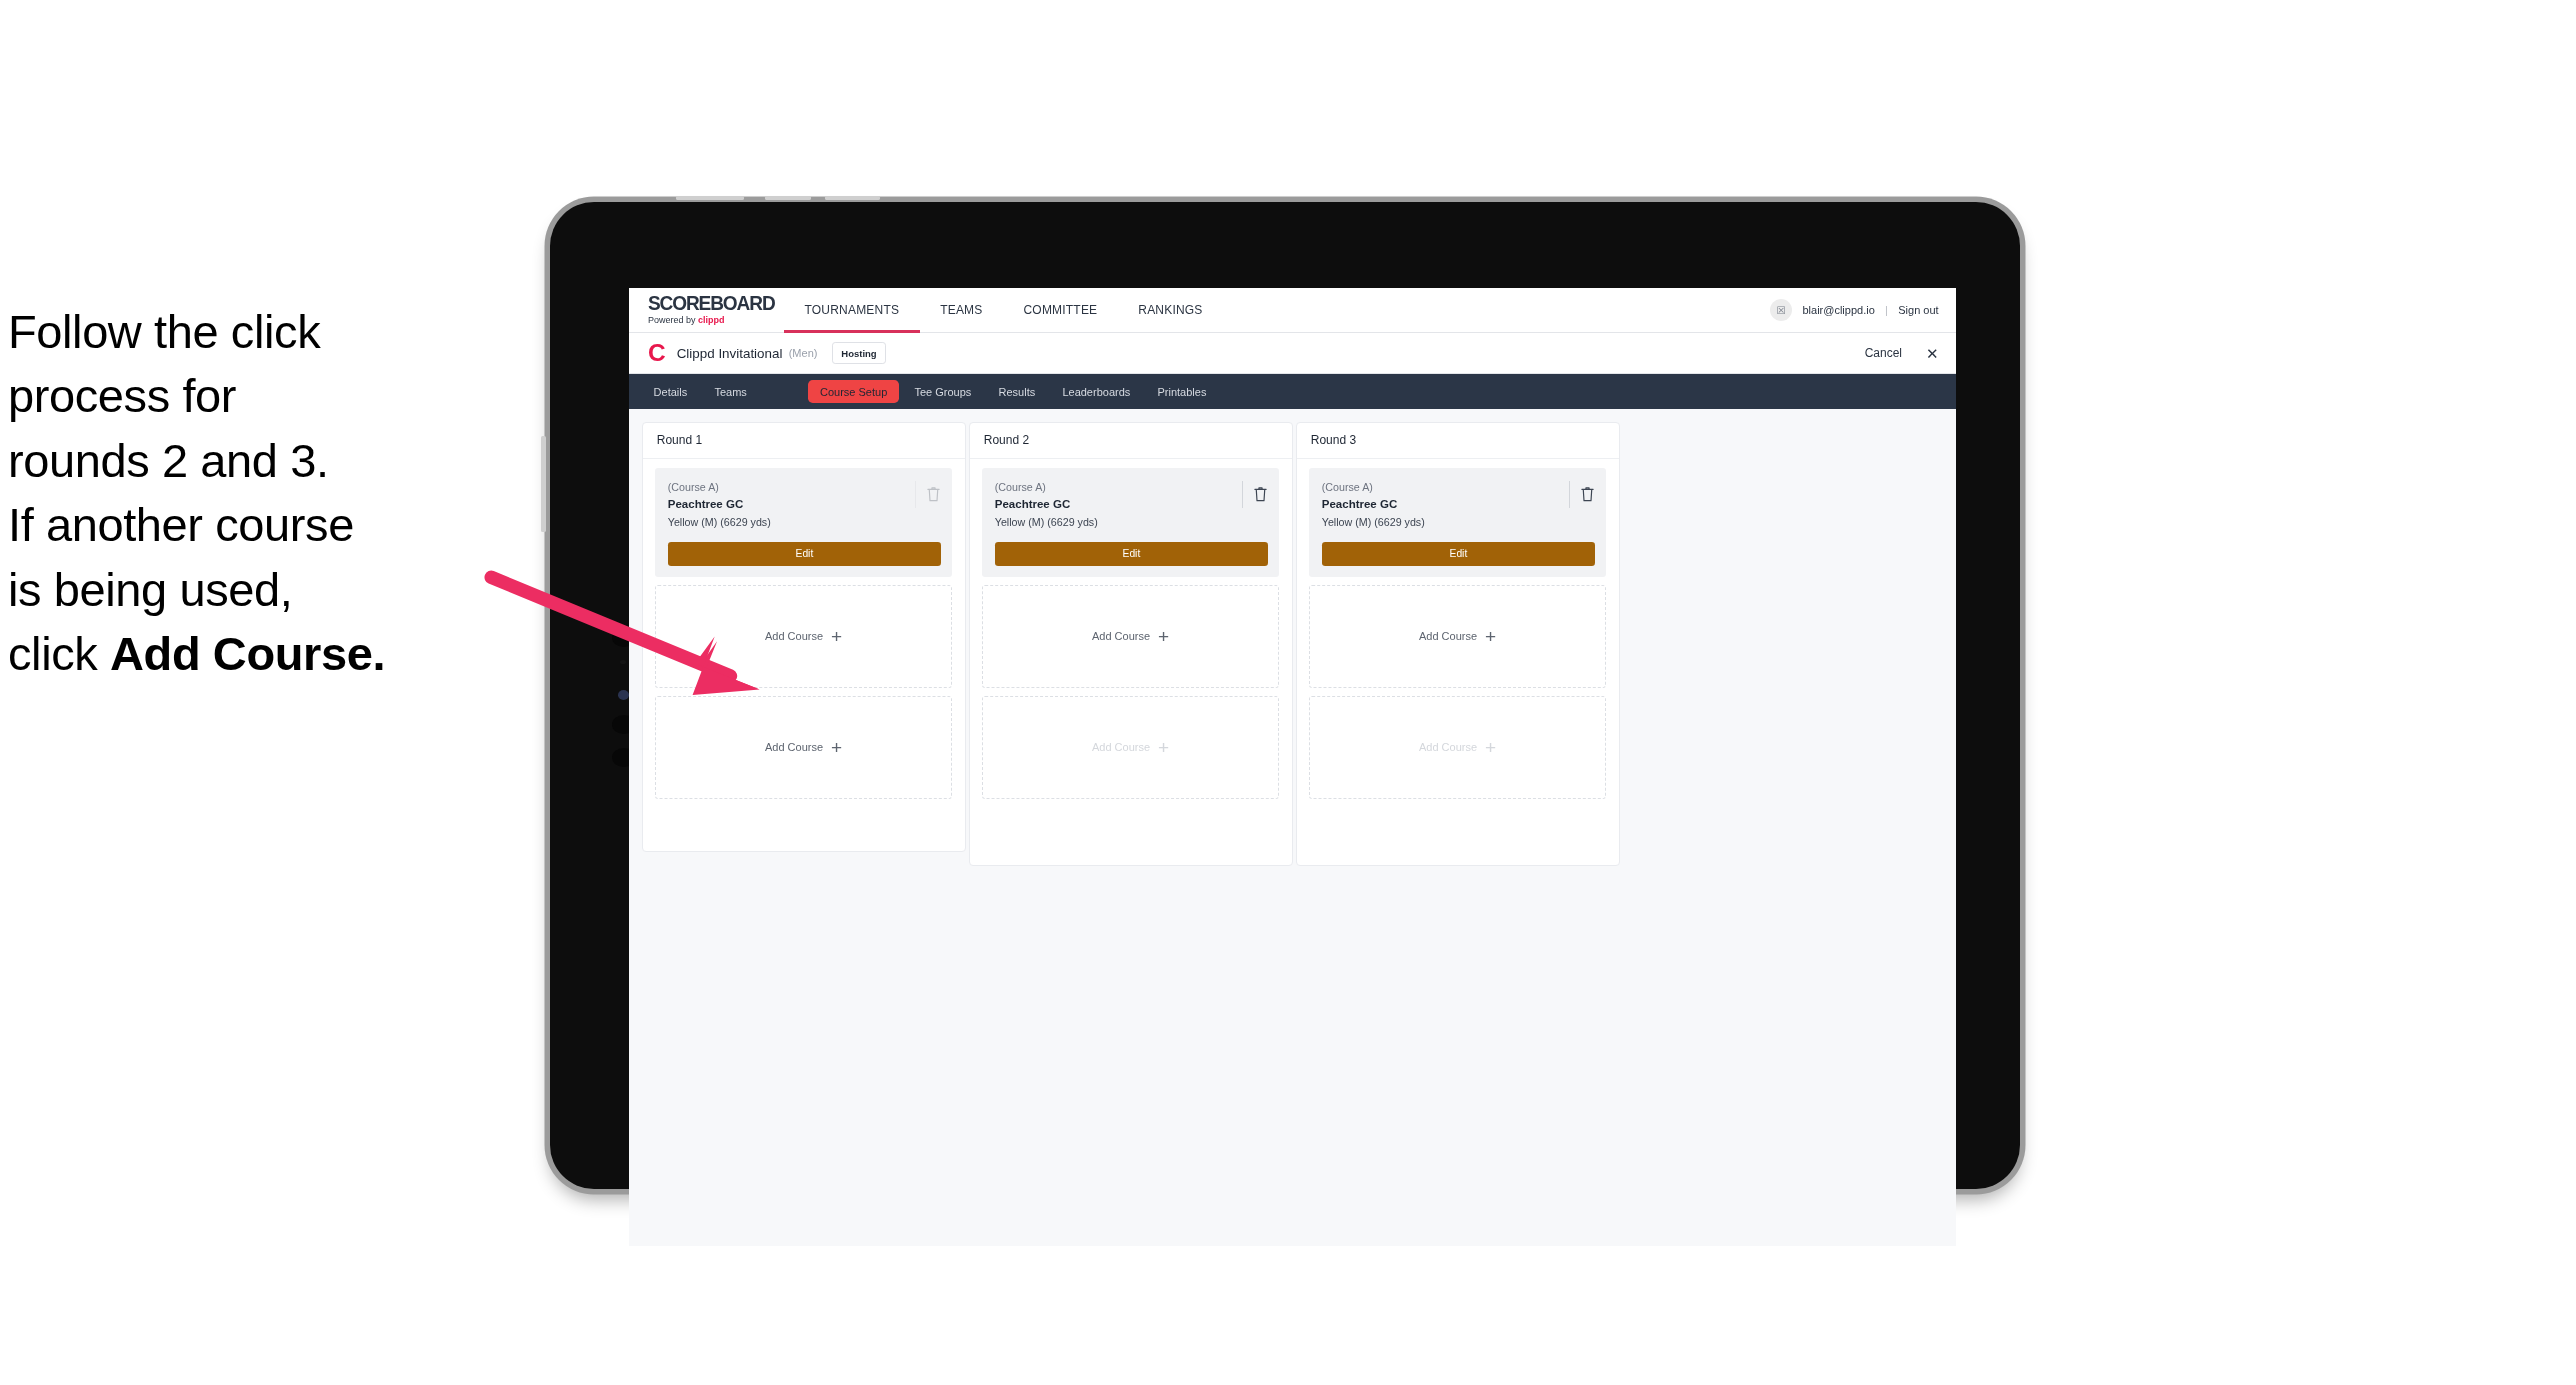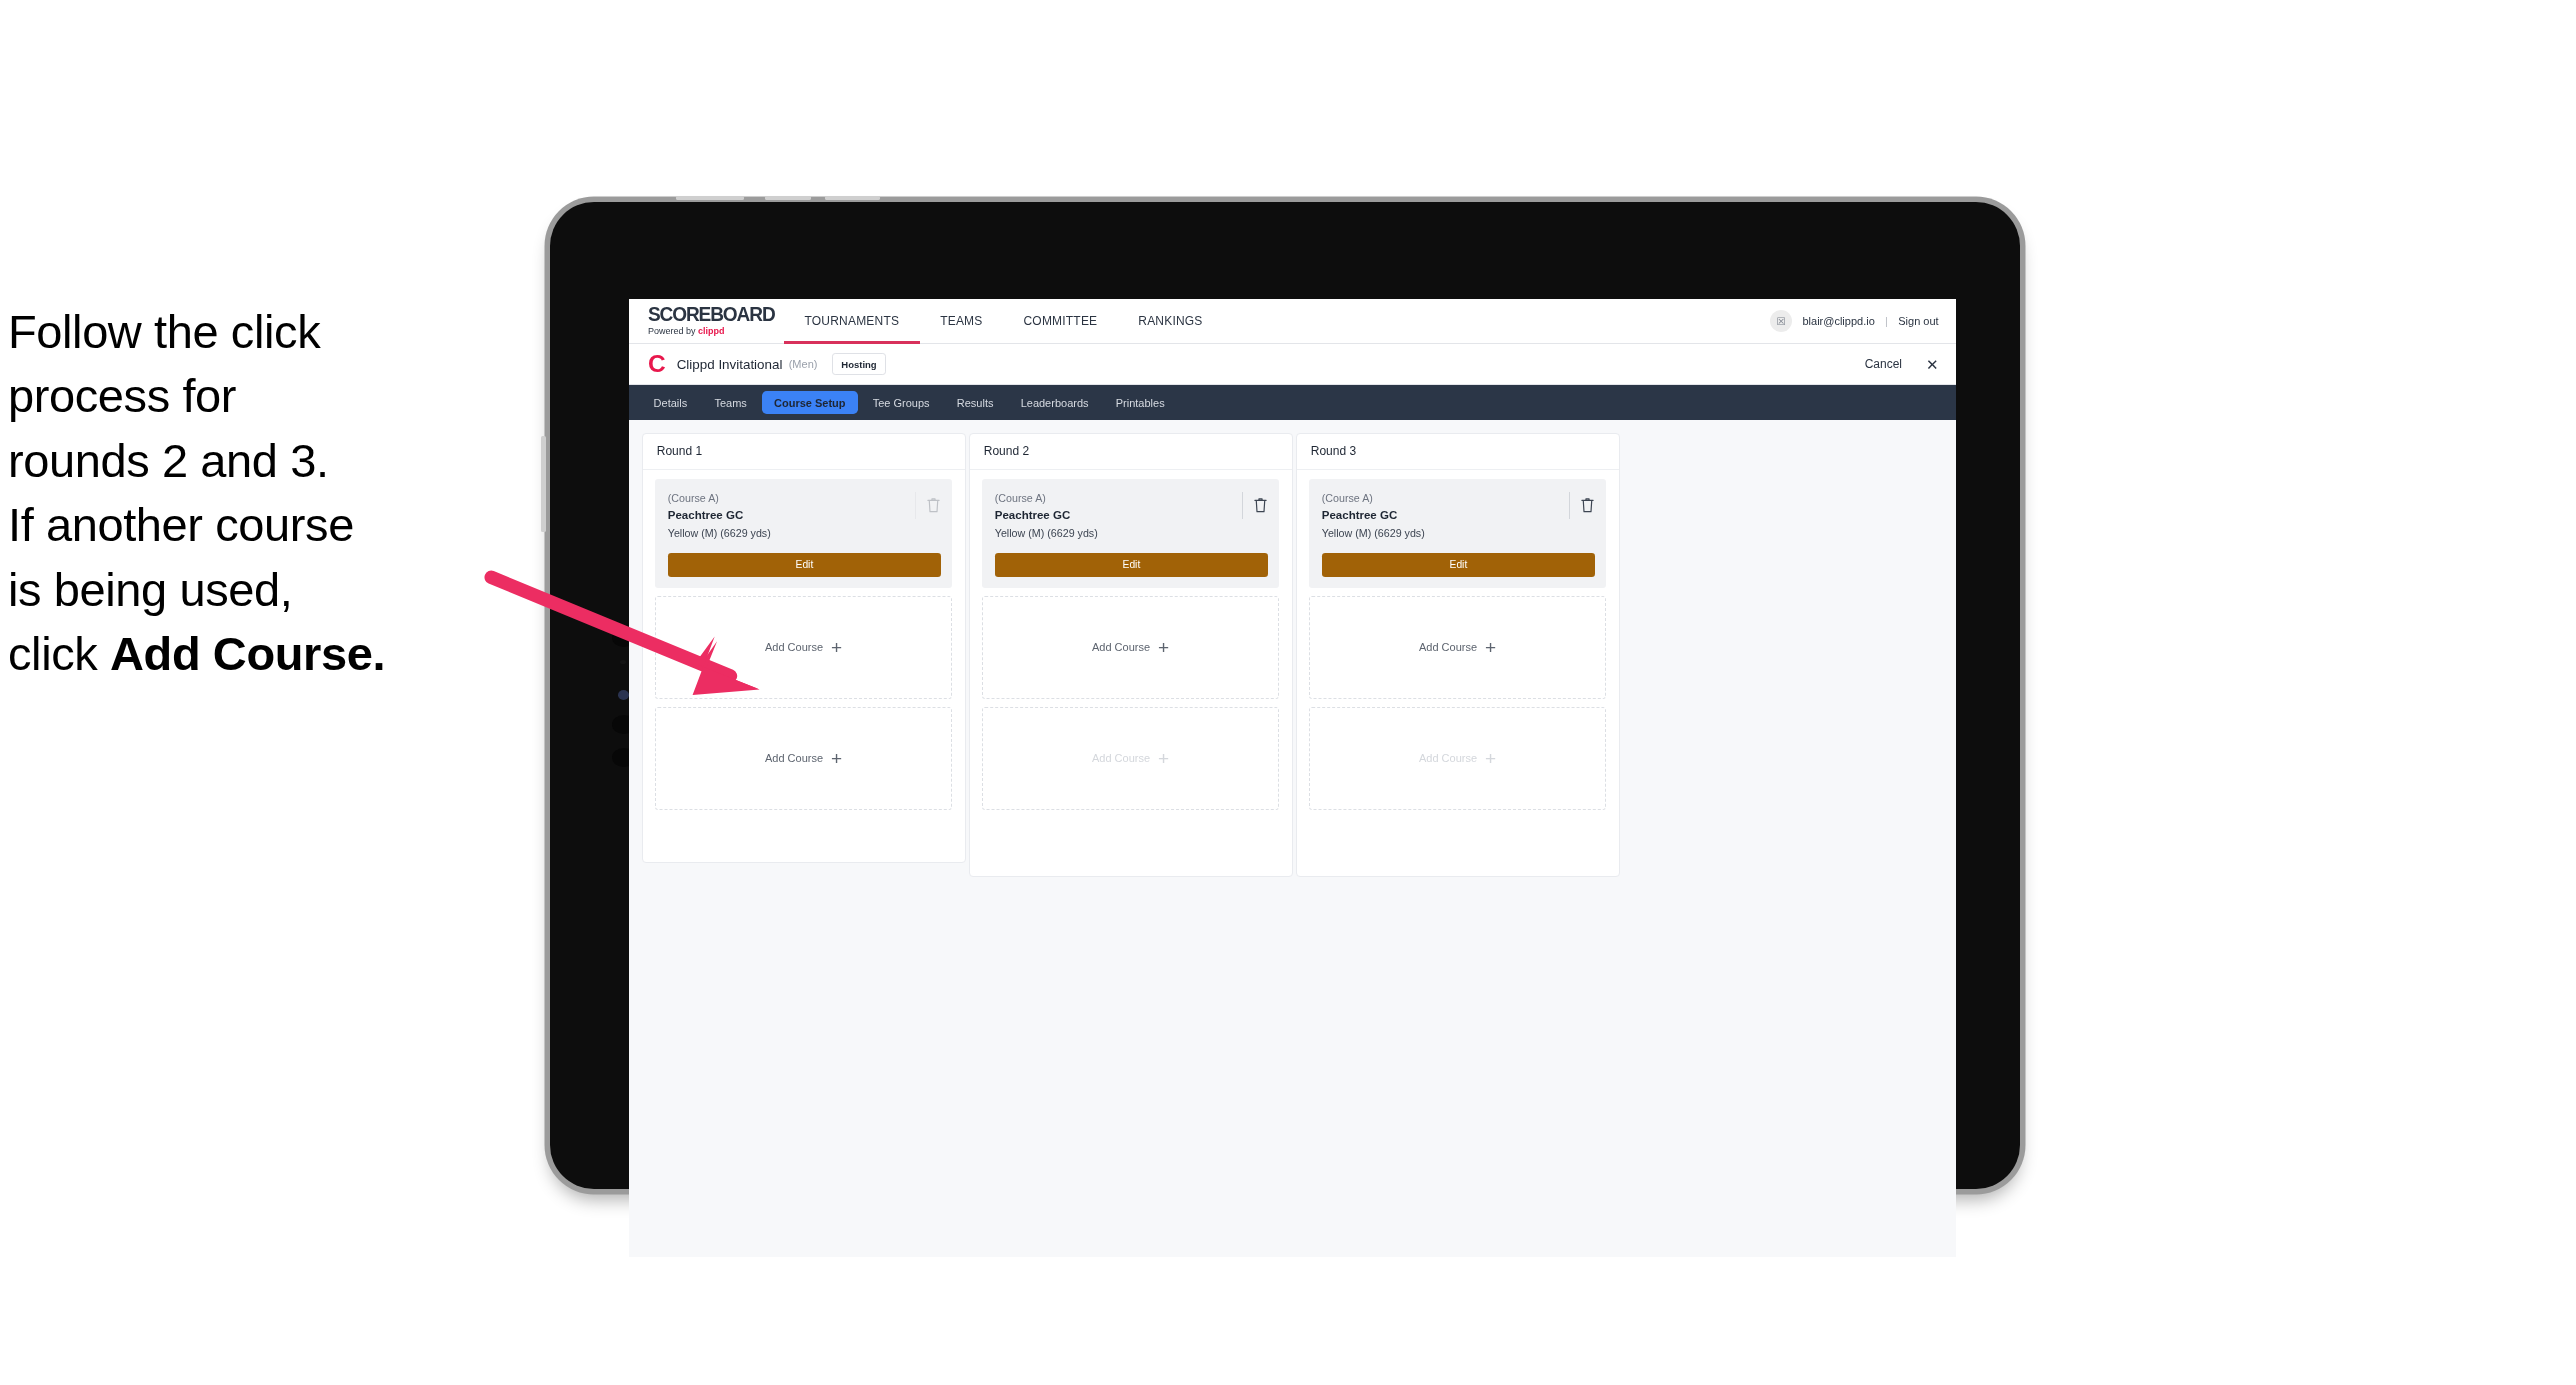--- a/index.html
+++ b/index.html
@@ -36,21 +36,21 @@
     border-radius: 44px;
     box-shadow: 0 0 0 5.5px #9b9b9b, 0 11px 17.4px rgba(0,0,0,.30);
   }
   .edge-btn { position:absolute; background:#cfcfcf; border-radius:1.6px; }
   .cam-group { position:absolute; left:60px; top:426px; width:27px; height:182px; }
   .cam-lens { position:absolute; border-radius:50%; background:#070707; }
 
   
   #screen {
     position: absolute;
-    left: 79px; top: 97px;
+    left: 79px; top: 86px;
     width: 1327px; height: 958px;
     background: #f7f8fa;
     overflow: hidden;
   }
 
   
   #topnav {
     height: 45px; background:#fff;
     border-bottom: 0.8px solid #e3e5e9;
     display:flex; align-items:stretch;
@@ -112,21 +112,21 @@
 
   
   #tabstrip {
     height: 35px; background:#2b3647; display:flex; align-items:center;
     padding-left: 12.6px; gap: 3.2px;
   }
   .tab {
     font-size:11px; color:#d6dae1; padding: 5.5px 12px; border-radius:4.7px;
     cursor:pointer; white-space:nowrap;
   }
-  .tab.active { background:#3b82f6; color:#1e2633; font-weight:bold; }
+  .tab.active { background:#ef4444; color:#1e2633; font-weight:normal;margin-left:46px; }
 
   
   #content { padding: 12.6px 0 0 12.6px; display:flex; gap:3px; align-items:flex-start; }
   .round-col {
     width: 324px; background:#fff; border:0.8px solid #e9ebef; border-radius:4px;
     padding: 0 0 11px 0;
   }
   .round-col.short { height: 430px; }
   .round-col.tall  { height: 444px; }
   .round-head {

